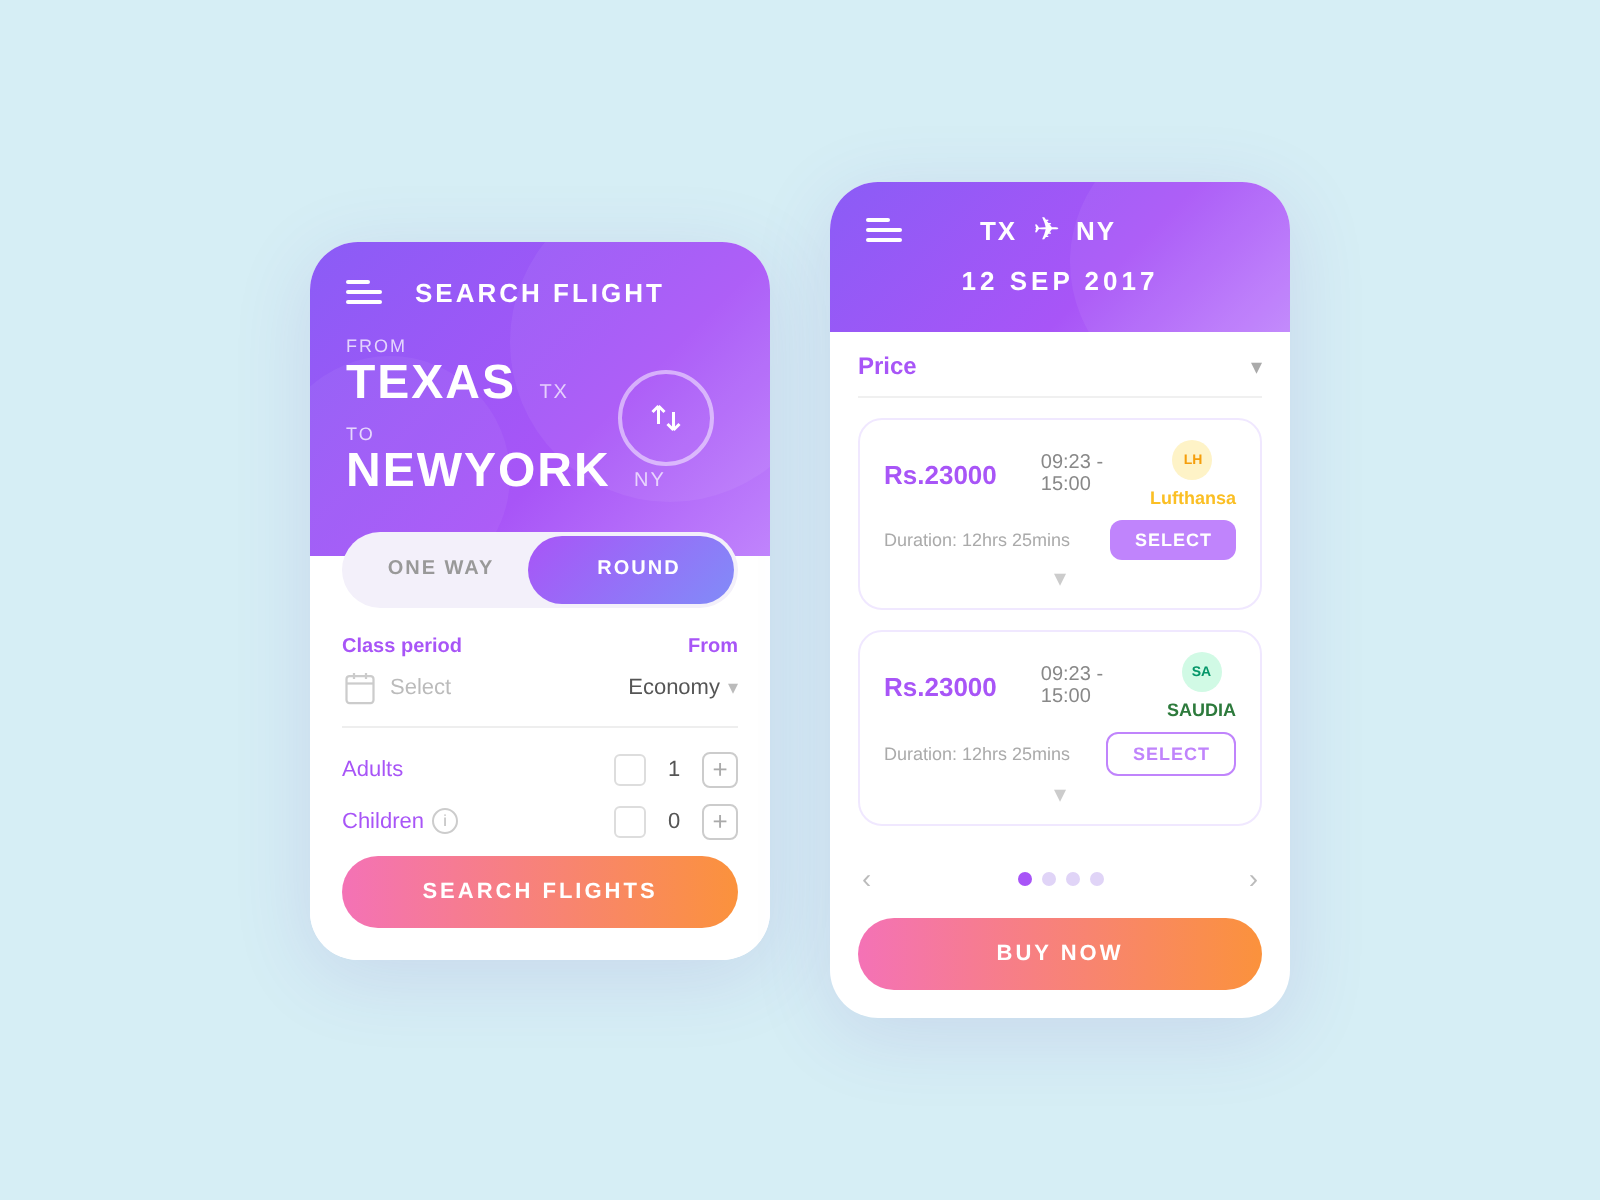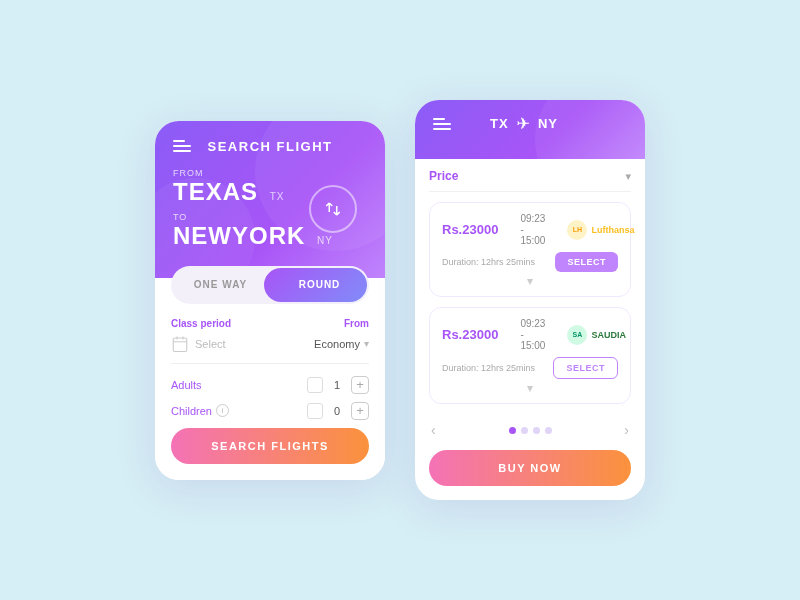--- a/index.html
+++ b/index.html
@@ -367,20 +367,21 @@
     .flight-time {
       font-size: 10px;
       color: #888;
     }
     .airline-logo {
       display: flex;
       align-items: center;
       gap: 4px;
       font-size: 9px;
       font-weight: 700;
+      flex-direction: column;
     }
     .lufthansa-logo {
       color: #fbbf24;
     }
     .saudia-logo {
       color: #2d7a3c;
     }
 
     .flight-bottom {
       display: flex;
@@ -571,20 +572,21 @@
           <span></span>
           <span></span>
       </div>
       <div class="route-display">
         <span class="route-code">TX</span>
         <span class="plane-icon">✈</span>
         <span class="route-code">NY</span>
       </div>
       <div style="width:30px"></div>
     </div>
+    <div class="date-display">12 SEP 2017</div>
   </div>
 
   <div class="right-body">
     <div class="filter-row">
       <span class="filter-label">Price</span>
       <span class="filter-chevron">▾</span>
     </div>
 
     <div class="flight-card">
       <div class="flight-top">

